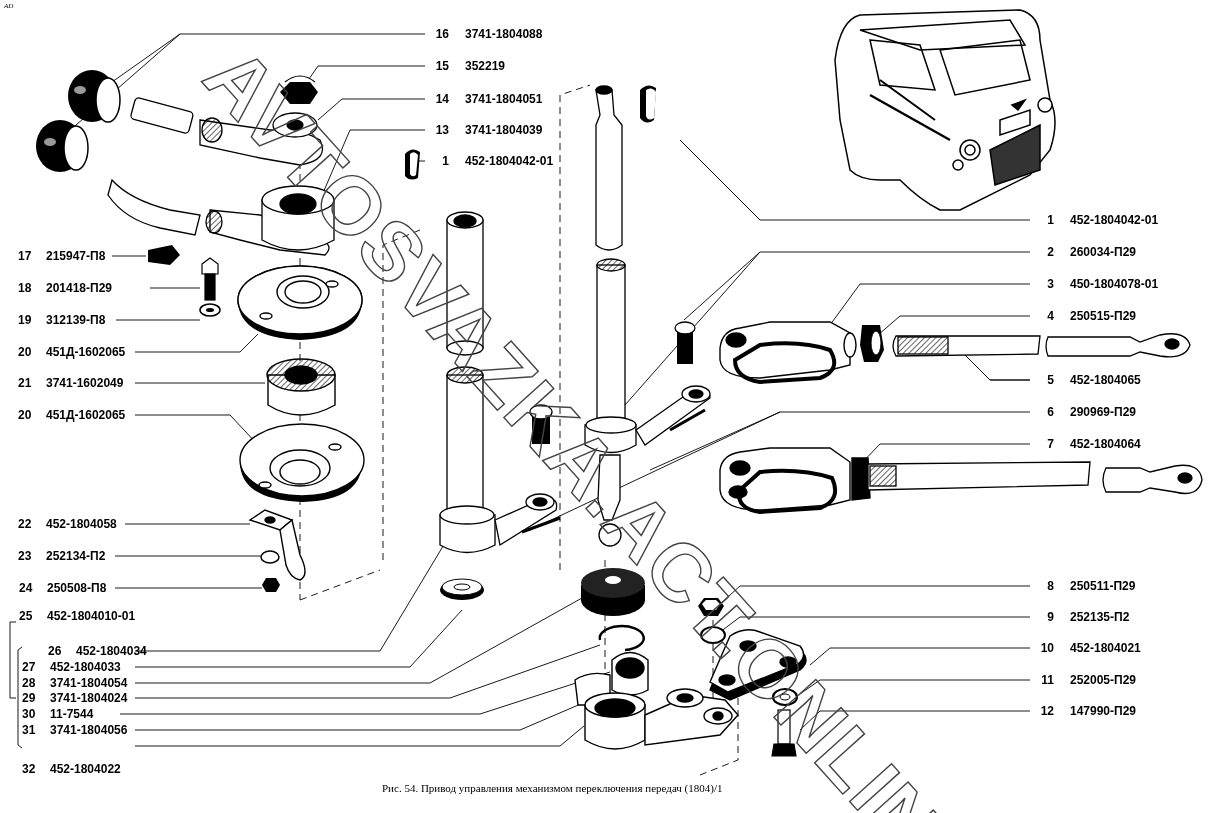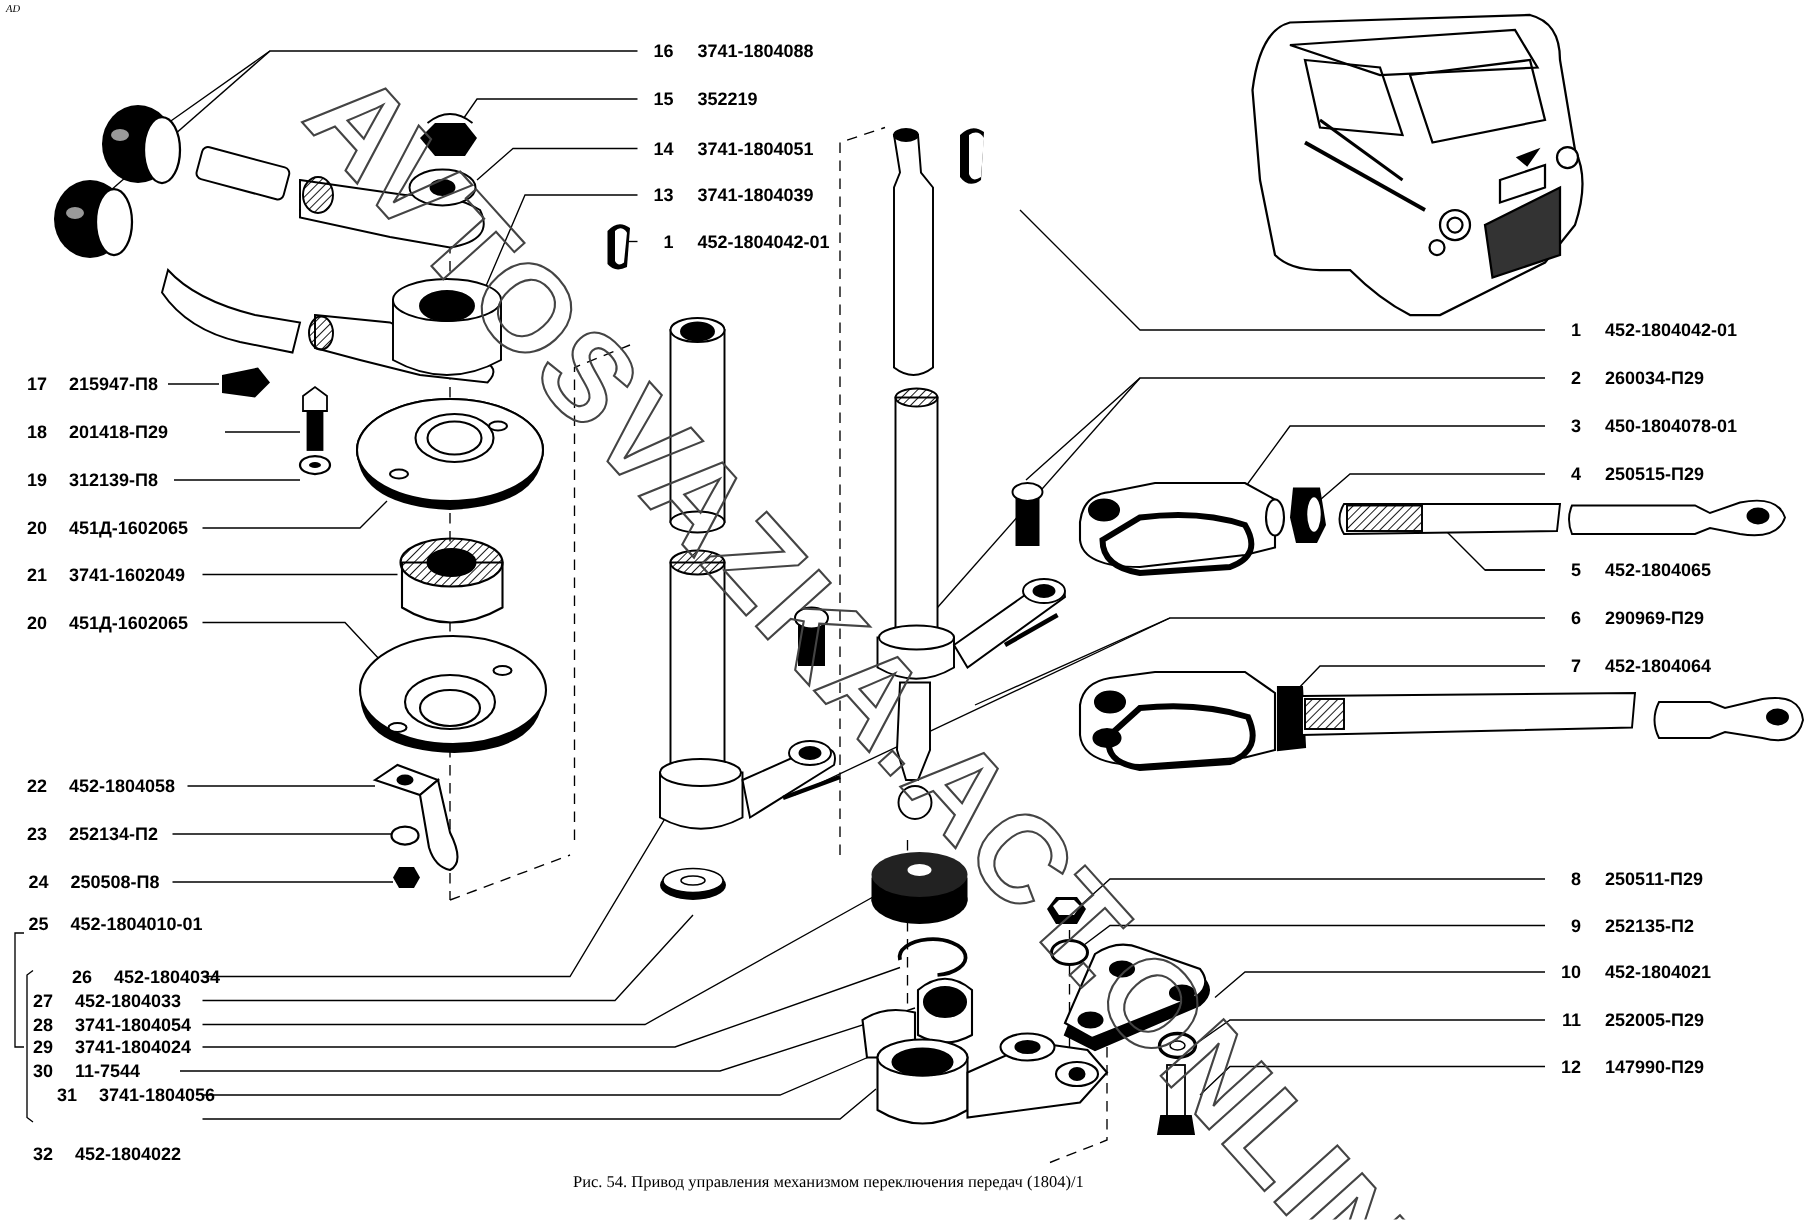--- a/index.html
+++ b/index.html
@@ -333,21 +333,21 @@
     <div class="callout" style="left: 18px; top: 517px;"><span class="num" style="width: 28px;">22</span><span>452-1804058</span></div>
     <div class="callout" style="left: 18px; top: 549px;"><span class="num" style="width: 28px;">23</span><span>252134-П2</span></div>
     <div class="callout" style="left: 6px; top: 581px; margin-left: 13px;"><span class="num" style="width: 28px;">24</span><span>250508-П8</span></div>
   </div>
 <div id="bottom-left-callouts">
     <div class="callout" style="left: 22px; top: 644px; margin-left: 26px;"><span class="num" style="width: 28px;">26</span><span>452-1804034</span></div>
     <div class="callout" style="left: 22px; top: 660px;"><span class="num" style="width: 28px;">27</span><span>452-1804033</span></div>
     <div class="callout" style="left: 22px; top: 676px;"><span class="num" style="width: 28px;">28</span><span>3741-1804054</span></div>
     <div class="callout" style="left: 22px; top: 691px;"><span class="num" style="width: 28px;">29</span><span>3741-1804024</span></div>
     <div class="callout" style="left: 22px; top: 707px;"><span class="num" style="width: 28px;">30</span><span>11-7544</span></div>
-    <div class="callout" style="left: 22px; top: 723px; margin-left: 16px;"><span class="num" style="width: 28px;">31</span><span>3741-1804056</span></div>
+    <div class="callout" style="left: 22px; top: 723px;"><span class="num" style="width: 28px;">31</span><span>3741-1804056</span></div>
     <div class="callout" style="left: 22px; top: 739px; margin-top: 23px;"><span class="num" style="width: 28px;">32</span><span>452-1804022</span></div>
   </div>
 <div id="right-callouts">
     <div class="callout right" style="left: 1030px; top: 213px;"><span class="num">1</span><span>452-1804042-01</span></div>
     <div class="callout right" style="left: 1030px; top: 245px;"><span class="num">2</span><span>260034-П29</span></div>
     <div class="callout right" style="left: 1030px; top: 277px;"><span class="num">3</span><span>450-1804078-01</span></div>
     <div class="callout right" style="left: 1030px; top: 309px;"><span class="num">4</span><span>250515-П29</span></div>
     <div class="callout right" style="left: 1030px; top: 373px;"><span class="num">5</span><span>452-1804065</span></div>
     <div class="callout right" style="left: 1030px; top: 405px;"><span class="num">6</span><span>290969-П29</span></div>
     <div class="callout right" style="left: 1030px; top: 437px;"><span class="num">7</span><span>452-1804064</span></div>

